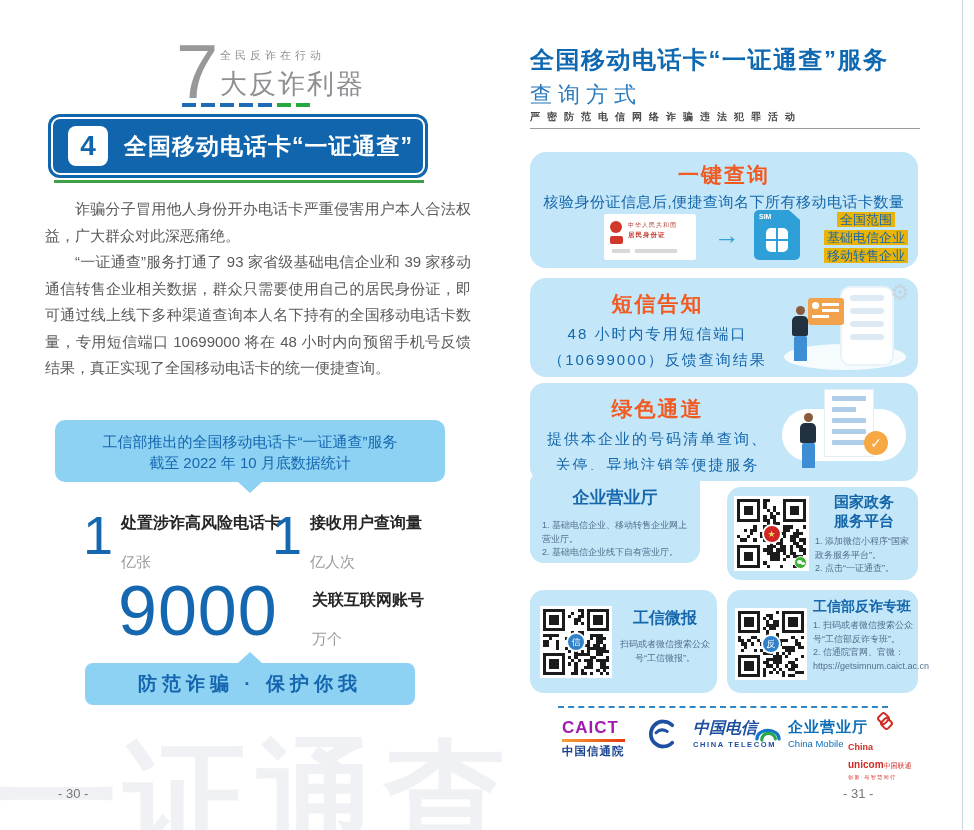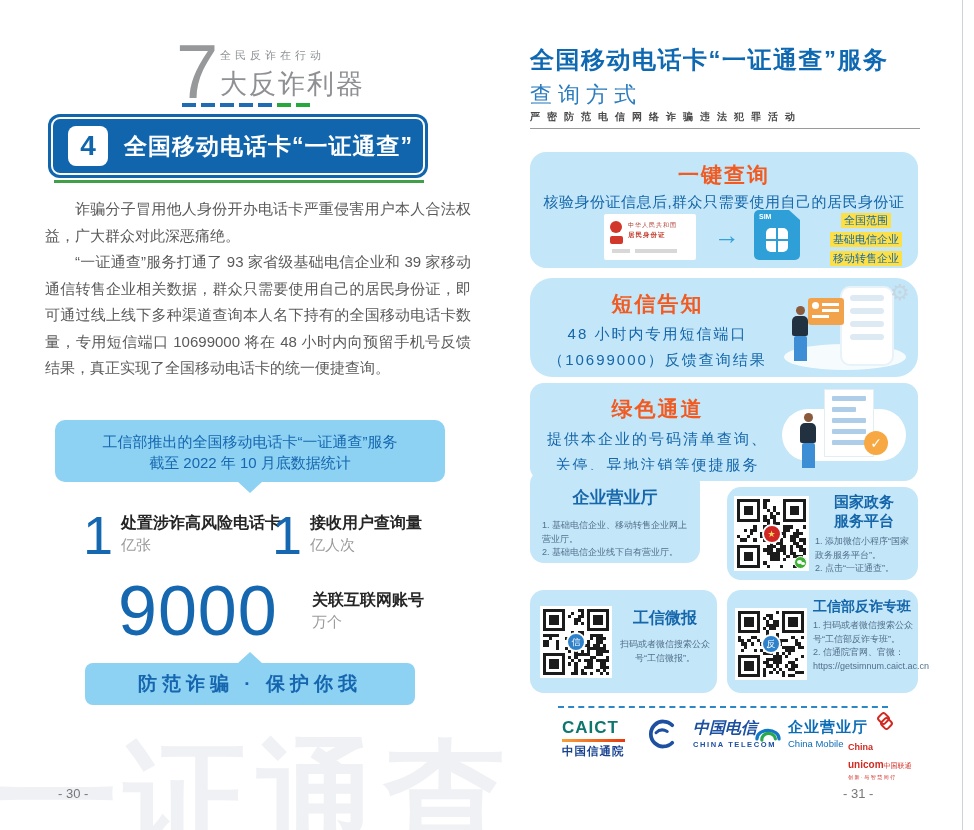--- a/index.html
+++ b/index.html
@@ -33,21 +33,21 @@
 
   .callout { left:55px; top:420px; width:390px; height:62px; background:#8dd1f3; border-radius:10px;
              color:#1667af; font-size:15px; text-align:center; padding-top:11px; line-height:21px; }
   .callout::after { content:""; position:absolute; left:50%; bottom:-11px; margin-left:-13px;
                     border-left:13px solid transparent; border-right:13px solid transparent; border-top:12px solid #8dd1f3; }
 
   .stat { top:510px; height:52px; }
   .stat-one { font-size:54px; font-weight:500; color:#1568b0; line-height:50px; float:left; }
   .stat-txt { float:left; margin-left:8px; padding-top:3px; }
   .stat-label { font-size:16px; font-weight:bold; color:#252525; }
-  .stat-unit { font-size:15px; color:#9a9a9a; margin-top:2px; }
+  .stat-unit { font-size:15px; color:#9a9a9a; margin-top:19px; }
   .stat-9000 { left:118px; top:576px; font-size:70px; font-weight:500; color:#1568b0; line-height:70px; letter-spacing:1px; }
   .stat3-txt { left:312px; top:590px; }
 
   .slogan { left:85px; top:663px; width:330px; height:42px; background:#8dd1f3; border-radius:8px;
             color:#1566ae; font-weight:bold; font-size:19px; letter-spacing:5px; text-align:center; line-height:42px; }
   .slogan::before { content:""; position:absolute; left:50%; top:-11px; margin-left:-12px;
                     border-left:12px solid transparent; border-right:12px solid transparent; border-bottom:11px solid #8dd1f3; }
 
   .pageno { font-size:13px; color:#777; }
 
@@ -71,24 +71,24 @@
   .idcard-bar1 { position:absolute; left:8px; bottom:7px; width:18px; height:4px; background:#d8d8d8; }
   .idcard-bar2 { position:absolute; left:31px; bottom:7px; width:42px; height:4px; background:#d8d8d8; }
   .c1-arrow { position:absolute; left:184px; top:68px; font-size:26px; color:#35a1da; font-weight:bold; }
   .simcard { position:absolute; left:224px; top:58px; width:46px; height:50px; background:#2f9fd8; border-radius:5px;
              clip-path:polygon(0 0,76% 0,100% 20%,100% 100%,0 100%); }
   .sim-label { position:absolute; left:5px; top:3px; font-size:7px; color:#fff; font-weight:bold; }
   .sim-chip { position:absolute; left:12px; top:18px; width:22px; height:24px; background:#fff; border-radius:5px; }
   .sim-chip::before { content:""; position:absolute; left:50%; top:0; width:2px; height:100%; background:#2f9fd8; margin-left:-1px; }
   .sim-chip::after { content:""; position:absolute; top:50%; left:0; height:2px; width:100%; background:#2f9fd8; margin-top:-1px; }
   .c1-tags { position:absolute; left:288px; top:58px; text-align:center; width:96px; }
-  .c1-tags span { display:inline-block; background:#fde047; color:#1566aa; font-size:11px; line-height:15px; padding:0 3px; margin:1px 0; }
+  .c1-tags span { display:inline-block; background:#eab308; color:#1566aa; font-size:13px; line-height:15px; padding:0 3px; margin:1px 0; }
 
   
-  .card2 { top:278px; height:99px;border-radius:22px; }
+  .card2 { top:278px; height:99px; }
   .card3 { top:383px; height:98px;border-radius:14px; }
   .c23-text { position:absolute; left:0; top:0; width:255px; }
   .c23-text .card-title-orange { margin-top:12px; }
   .c23-text .card-desc { margin-top:3px; line-height:26px; letter-spacing:2px; }
   .illus { position:absolute; top:6px; left:252px; width:130px; height:90px; }
   .blob { position:absolute; left:2px; bottom:4px; width:122px; height:26px; background:rgba(255,255,255,.85); border-radius:50%; }
   .phone { position:absolute; left:58px; top:2px; width:54px; height:80px; background:#fff; border-radius:10px; border:2px solid #e8f2f9; }
   .phone i { display:block; height:6px; margin:7px 8px 0; background:#ddeaf4; border-radius:3px; }
   .gear { position:absolute; left:108px; top:-4px; font-size:22px; color:#c3d6e2; }
   .msgcard { position:absolute; left:26px; top:14px; width:36px; height:27px; background:#f2a24b; border-radius:3px; }
@@ -120,21 +120,21 @@
              border-radius:50%; border:2px solid #fff; text-align:center; }
   .qr-logo.red { background:#cf2525; color:#f6d35d; font-size:9px; line-height:16px; }
   .qr-logo.blue { background:#2f82c9; color:#fff; font-size:9px; line-height:16px; }
   .qr-wechat { position:absolute; right:2px; bottom:2px; width:13px; height:13px; border-radius:50%; background:#3eb135; border:1px solid #fff; }
   .qr-wechat::before { content:""; position:absolute; left:2px; top:3px; width:5px; height:4px; border-radius:50%; background:#fff; }
   .qr-wechat::after { content:""; position:absolute; left:6px; top:5px; width:4px; height:3px; border-radius:50%; background:#fff; }
 
   
   .dashed-line { left:558px; top:706px; width:330px; border-top:2.5px dashed #2e86c6; }
   .partner { position:absolute; top:718px; }
-  .caict-abbr { font-size:17px; font-weight:bold; color:#0f766e; letter-spacing:1px; }
+  .caict-abbr { font-size:17px; font-weight:bold; color:#a21caf; letter-spacing:1px; }
   .caict-underline { height:2.5px; background:linear-gradient(90deg,#f7a23b,#e8380d); margin:1px 0 2px; }
   .caict-name { font-size:11.5px; font-weight:bold; color:#17418f; letter-spacing:1px; }
   .telecom { display:flex; align-items:center; gap:17px; }
   .telecom-cn { font-size:16px; font-weight:bold; color:#1e50a2; font-family:"Liberation Serif","DejaVu Serif",serif; font-style:italic; }
   .telecom-en { font-size:7.5px; font-weight:bold; color:#1e50a2; letter-spacing:1.6px; margin-top:1px; }
   .mobile { display:flex; align-items:center; gap:4px; }
   .mobile-cn { font-size:15px; font-weight:bold; color:#0b6db7; letter-spacing:1px; }
   .mobile-en { font-size:9.5px; color:#0b6db7; margin-top:1px; }
   .unicom { width:80px; text-align:left; }
   .unicom-en1 { font-size:9px; font-weight:bold; color:#d02b22; line-height:9px; }
@@ -208,21 +208,21 @@
 
   <div class="abs pageno" style="left:42px; top:786px;margin-left:16px;">- 30 -</div>
 
   <div class="abs r-title">全国移动电话卡“一证通查”服务</div>
   <div class="abs r-subtitle">查询方式</div>
   <div class="abs r-tagline">严密防范电信网络诈骗违法犯罪活动</div>
   <div class="abs r-divider"></div>
 
   <div class="card card1">
     <div class="card-title-orange" style="margin-top:9px;">一键查询</div>
-    <div class="card-desc" style="margin-top:4px; font-size:15px; letter-spacing:0.5px;">核验身份证信息后,群众只需要使用自己的居民身份证</div>
+    <div class="card-desc" style="margin-top:4px; font-size:15px; letter-spacing:0.5px;">核验身份证信息后,便捷查询名下所有移动电话卡数量</div>
     <div class="idcard">
       <span class="idcard-emblem"></span>
       <span class="idcard-badge"></span>
       <span class="idcard-l1">中华人民共和国</span>
       <span class="idcard-l2">居民身份证</span>
       <span class="idcard-bar1"></span>
       <span class="idcard-bar2"></span>
     </div>
     <div class="c1-arrow">→</div>
     <div class="simcard">

